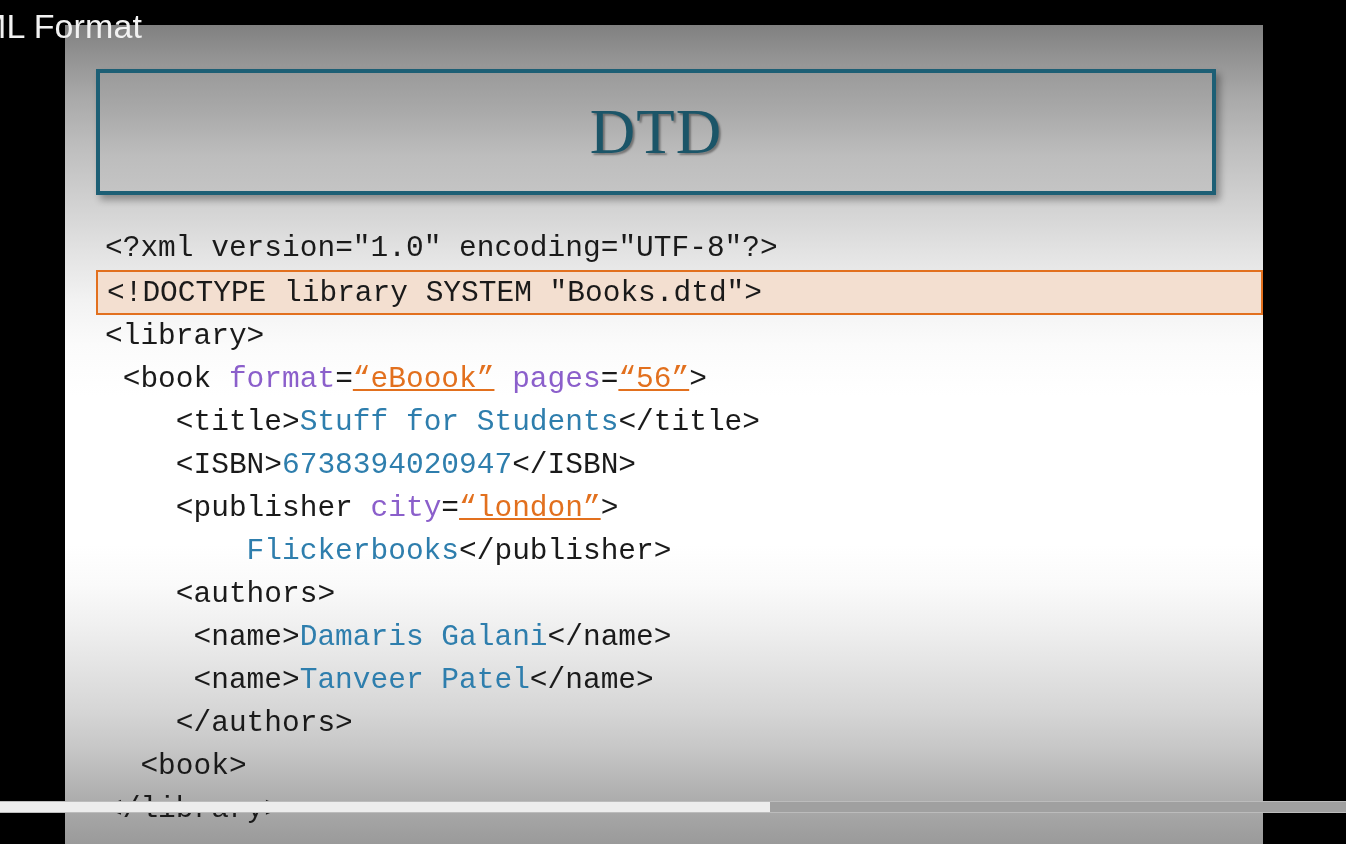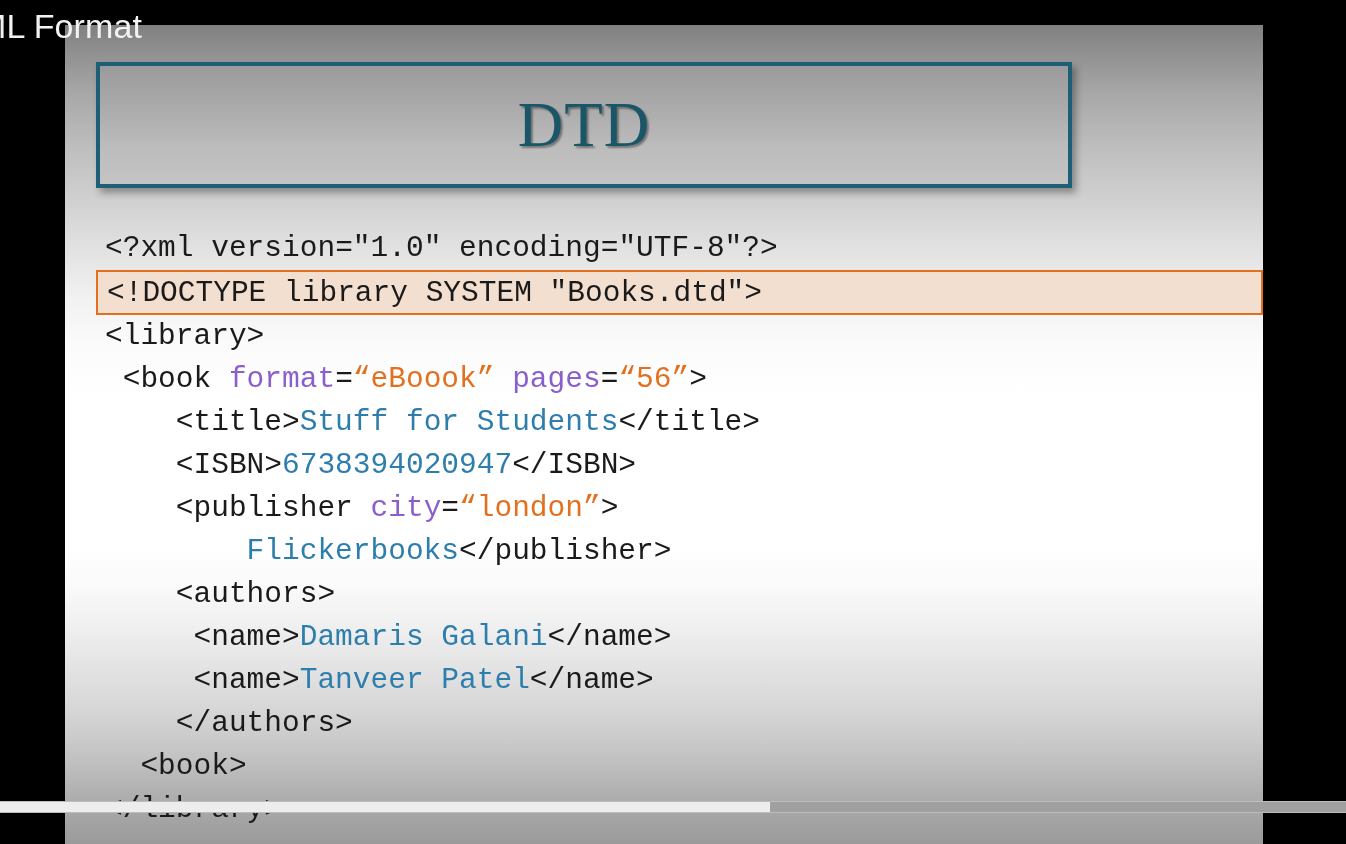--- a/index.html
+++ b/index.html
@@ -64,22 +64,22 @@
         #b4b4b4 760px,
         #a6a6a6 790px,
         #9a9a9a 819px);
     overflow: hidden;
   }
 
   
   #dtd-box {
     position: absolute;
     left: 31px;
-    top: 37px;
-    width: 976px;
+    top: 44px;
+    width: 1120px;
     height: 126px;
     border: 4px solid #1d5f75;
     background: linear-gradient(to bottom, #9b9b9b 0%, #a8a8a8 30%, #bdbdbd 70%, #c4c4c4 100%);
     box-shadow: 4px 5px 7px rgba(0,0,0,0.33);
     box-sizing: border-box;
   }
   #dtd-title {
     position: absolute;
     left: 0;
     right: 0;
@@ -116,21 +116,21 @@
     background: #f3dfd0;
     border: 2px solid #e2701e;
     width: 1167px;
     margin-left: 31px;
     padding-left: 9px;
     box-sizing: border-box;
     height: 45px;
   }
   .tok-plain  { color: #1a1a1a; }
   .tok-attr   { color: #8b5fcb; }
-  .tok-value  { color: #e2701e; }
+  .tok-value  { color: #e2701e; text-decoration: underline; }
   .tok-text   { color: #2e7ead; }
 
   
   #scrollbar {
     position: absolute;
     left: 0;
     top: 801px;
     width: 1346px;
     height: 12px;
     background: #a0a0a0;

